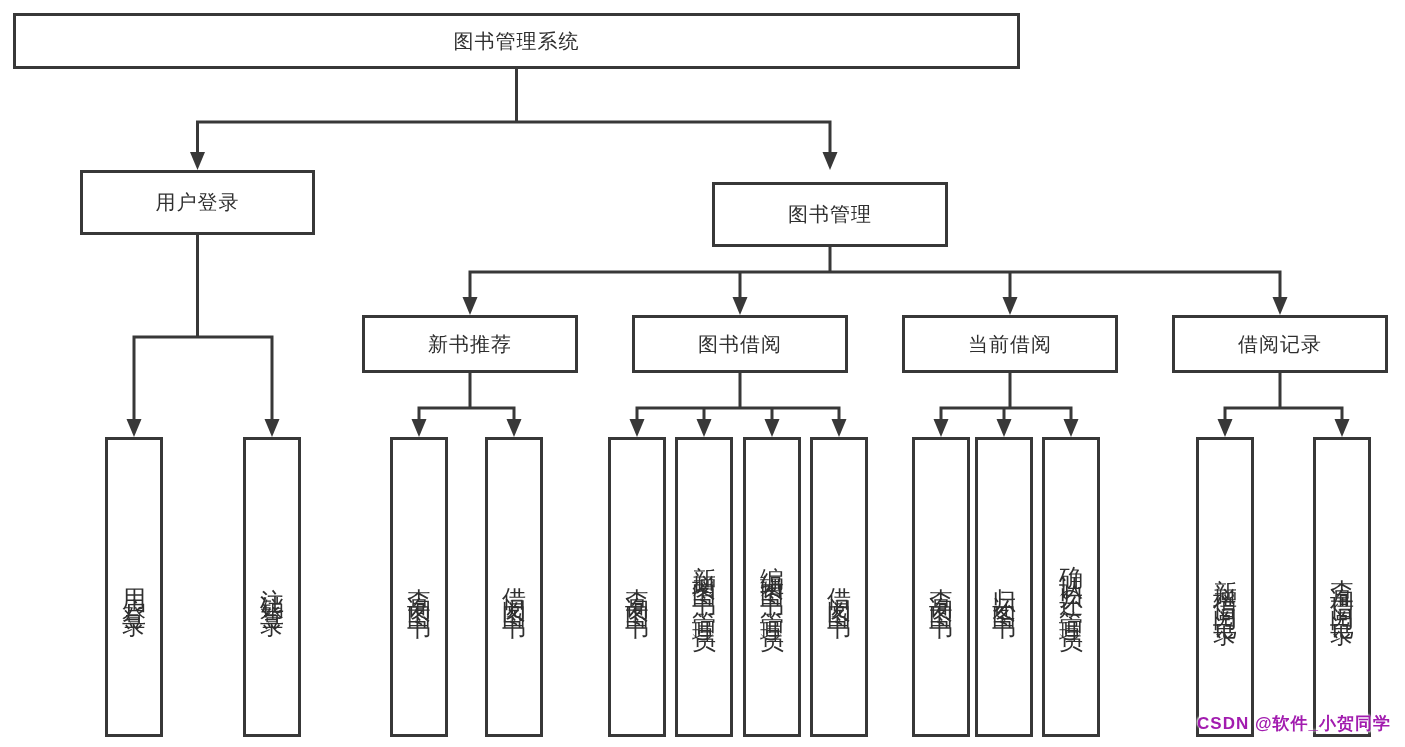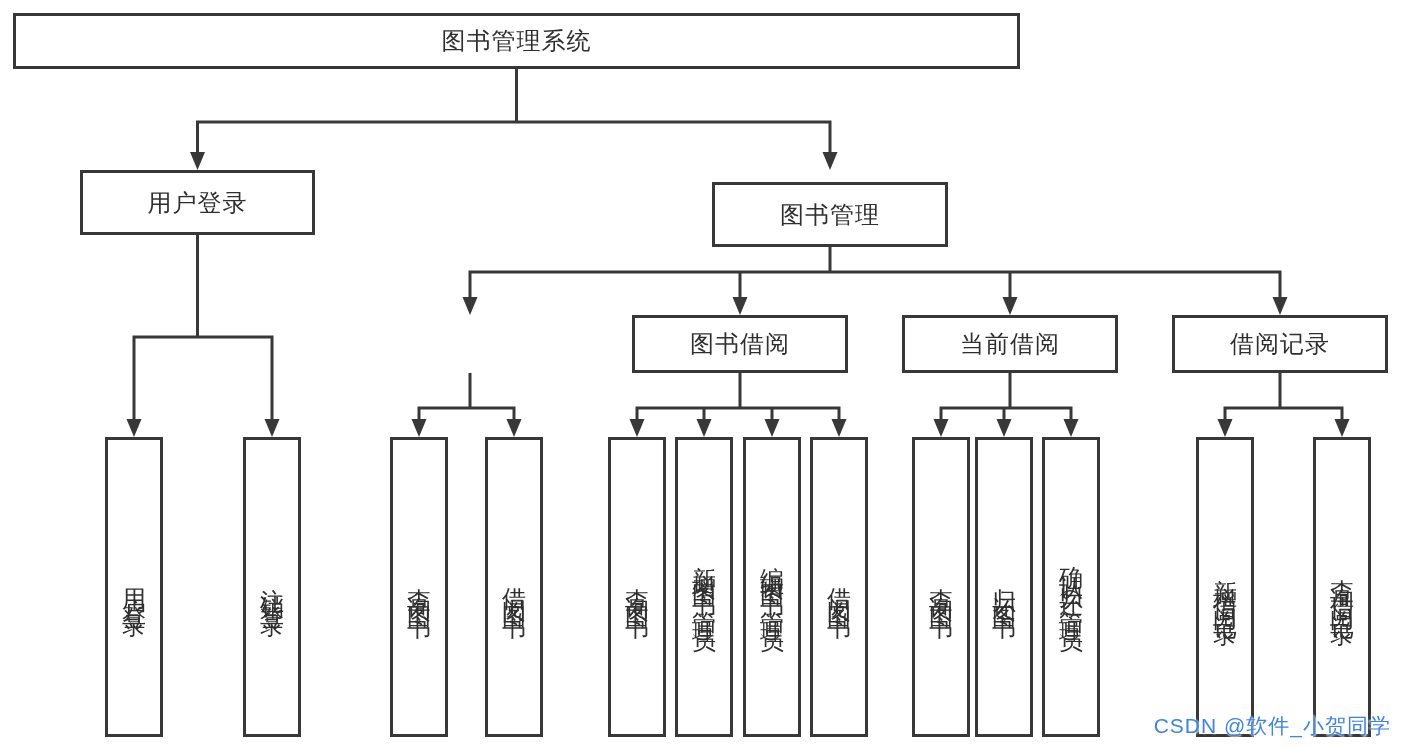--- a/index.html
+++ b/index.html
@@ -14,38 +14,39 @@
   .box{
     position:absolute;
     box-sizing:border-box;
     border:3px solid #383838;
     background:#ffffff;
     display:flex;
     align-items:center;
     justify-content:center;
     color:#2f2f2f;
   }
-  .box.h{font-size:24px;letter-spacing:1px;}
+  .box.h{font-size:20px;letter-spacing:1px;}
   .box.v{font-size:24px;}
   .box.v .vtext{
     writing-mode:vertical-rl;
     text-orientation:mixed;
     letter-spacing:9px;
     line-height:1;
     white-space:nowrap;
   }
   #watermark{
     position:absolute;
     right:14px;
     top:712px;
-    font-size:21px;
-    color:#3b82f6;
+    font-size:17px;
+    color:#a21caf;
     letter-spacing:1px;
     text-shadow:1px 1px 2px rgba(255,255,255,0.95), -1px -1px 2px rgba(255,255,255,0.95);
     white-space:nowrap;
+    font-weight:bold;
   }
 </style>
 </head>
 <body>
 
 <div id="diagram">
 
   <svg id="connectors" width="1405" height="747" viewBox="0 0 1405 747" xmlns="http://www.w3.org/2000/svg">
     <path fill="none" stroke="#383838" stroke-width="3" d="
       M516.5 69 V123.5
@@ -102,20 +103,21 @@
       <polygon points="1217.5,419 1232.5,419 1225,437"></polygon>
       <polygon points="1334.5,419 1349.5,419 1342,437"></polygon>
     </g>
   </svg>
 
   <div class="box h" style="left:13px;top:13px;width:1007px;height:56px">图书管理系统</div>
 
   <div class="box h" style="left:80px;top:170px;width:235px;height:65px">用户登录</div>
   <div class="box h" style="left:712px;top:182px;width:236px;height:65px">图书管理</div>
 
+  <div class="box h" style="left:362px;top:315px;width:216px;height:58px">新书推荐</div>
   <div class="box h" style="left:902px;top:315px;width:216px;height:58px">当前借阅</div>
   <div class="box h" style="left:632px;top:315px;width:216px;height:58px">图书借阅</div>
   <div class="box h" style="left:1172px;top:315px;width:216px;height:58px">借阅记录</div>
 
   <div class="box v" style="left:105px;top:437px;width:58px;height:300px">
     <span class="vtext">用户登录</span>
   </div>
   <div class="box v" style="left:243px;top:437px;width:58px;height:300px">
     <span class="vtext">注销登录</span>
   </div>

